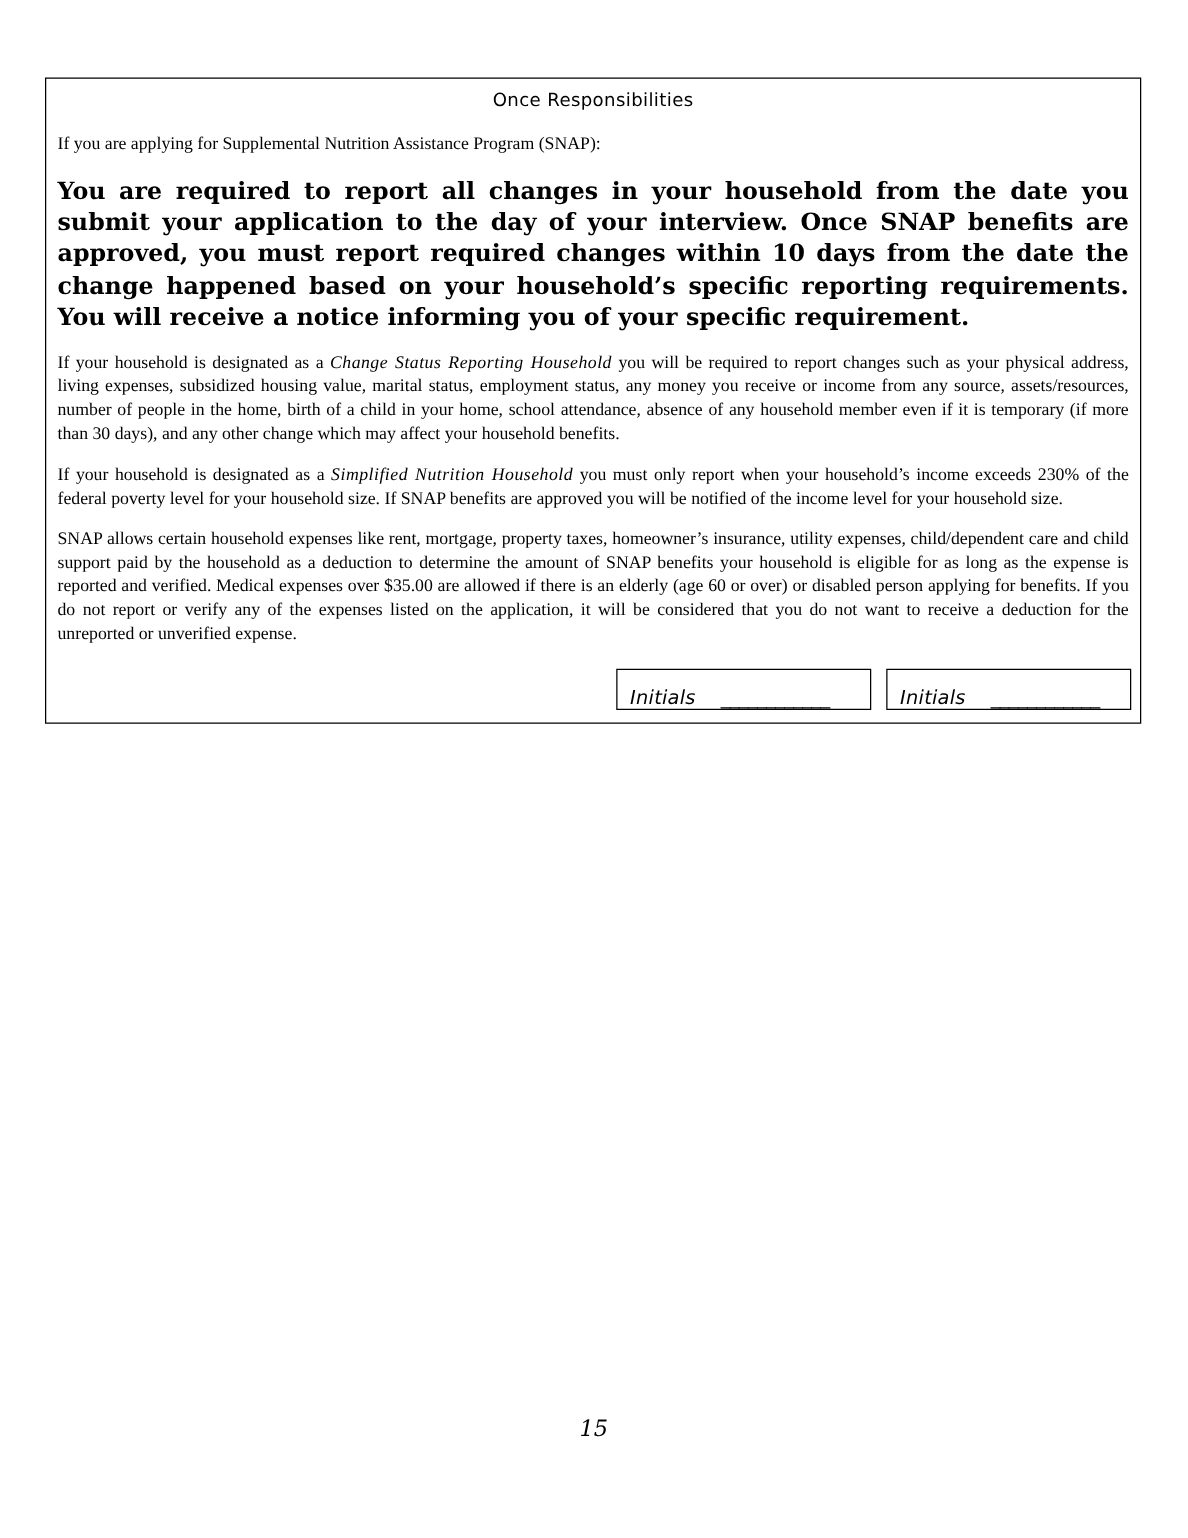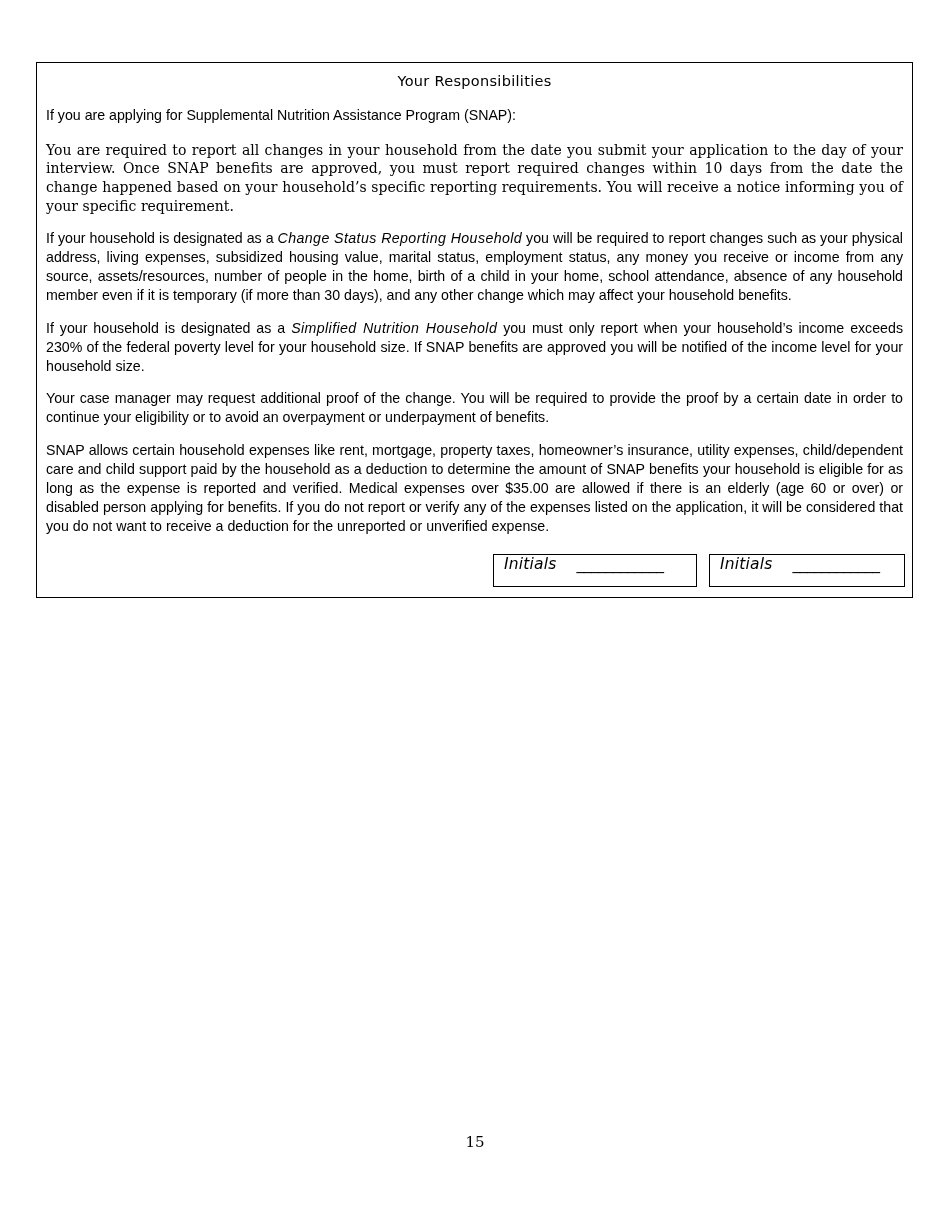--- a/index.html
+++ b/index.html
@@ -39,29 +39,30 @@
     margin-bottom: 17px;
     font-family: "DejaVu Sans", sans-serif;
   }
 
   .para {
     font-size: 14.2px;
     line-height: 1.33;
     text-align: justify;
     margin: 0 0 14px 0;
     padding: 0 2px;
-    font-family: Liberation Sans, sans-serif;
+    font-family: Liberation Serif, serif;
   }
 
   .para.tight {
   }
 
   .para.serif-mix {
     font-family: "DejaVu Serif", serif;
-    font-size: 14px;
+    font-size: 19px;
+    font-weight: bold;
   }
 
   .lead-para {
     margin-bottom: 16px;
   }
 
   .ital-term {
     font-style: italic;
     letter-spacing: 0.4px;
   }
@@ -73,21 +74,21 @@
     margin-top: 18px;
     margin-bottom: 2px;
     padding-right: 0px;
   }
 
   .initials-box {
     border: 1px solid #000000;
     box-sizing: border-box;
     height: 33px;
     display: flex;
-    align-items: flex-start;
+    align-items: flex-end;
     padding-left: 10px;
     font-style: italic;
     font-size: 15.5px;
     font-family: "DejaVu Sans", sans-serif;
     letter-spacing: 0.2px;
   }
 
   .initials-box.first {
     width: 204px;
     margin-right: 12px;
@@ -101,42 +102,42 @@
     letter-spacing: -0.5px;
     margin-left: 20px;
   }
 
   .page-number {
     position: absolute;
     left: 0;
     top: 1133px;
     width: 950px;
     text-align: center;
-    font-size: 15px;
+    font-size: 18px;
     font-family: "DejaVu Serif", serif;
+    font-style: italic;
   }
 </style>
 </head>
 <body>
 
 <div class="page">
 
   <div class="responsibilities-box">
 
-    <div class="box-title">Your Responsibilities</div>
+    <div class="box-title">Once Responsibilities</div>
 
     <p class="para lead-para">If you are applying for Supplemental Nutrition Assistance Program (SNAP):</p>
 
     <p class="para serif-mix">You are required to report all changes in your household from the date you submit your application to the day of your interview.  Once SNAP benefits are approved, you must report required changes within 10 days from the date the change happened based on your household’s specific reporting requirements.  You will receive a notice informing you of your specific requirement.</p>
 
     <p class="para"><span>If your household is designated as a </span><span class="ital-term">Change Status Reporting Household</span><span> you will be required to report changes such as your physical address, living expenses, subsidized housing value, marital status, employment status, any money you receive or income from any source, assets/resources, number of people in the home, birth of a child in your home, school attendance, absence of any household member even if it is temporary (if more than 30 days), and any other change which may affect your household benefits.</span></p>
 
     <p class="para"><span>If your household is designated as a </span><span class="ital-term">Simplified Nutrition Household</span><span> you must only report when your household’s income exceeds 230% of the federal poverty level for your household size. If SNAP benefits are approved you will be notified of the income level for your household size.</span></p>
 
-    <p class="para">Your case manager may request additional proof of the change.  You will be required to provide the proof by a certain date in order to continue your eligibility or to avoid an overpayment or underpayment of benefits.</p>
 
     <p class="para tight">SNAP allows certain household expenses like rent, mortgage, property taxes, homeowner’s insurance, utility expenses, child/dependent care and child support paid by the household as a deduction to determine the amount of SNAP benefits your household is eligible for as long as the expense is reported and verified.  Medical expenses over $35.00 are allowed if there is an elderly (age 60 or over) or disabled person applying for benefits.  If you do not report or verify any of the expenses listed on the application, it will be considered that you do not want to receive a deduction for the unreported or unverified expense.</p>
 
     <div class="initials-row">
       <div class="initials-box first">
         <span>Initials</span>
         <span class="initials-underscores">____________</span>
       </div>
       <div class="initials-box second">
         <span>Initials</span>

